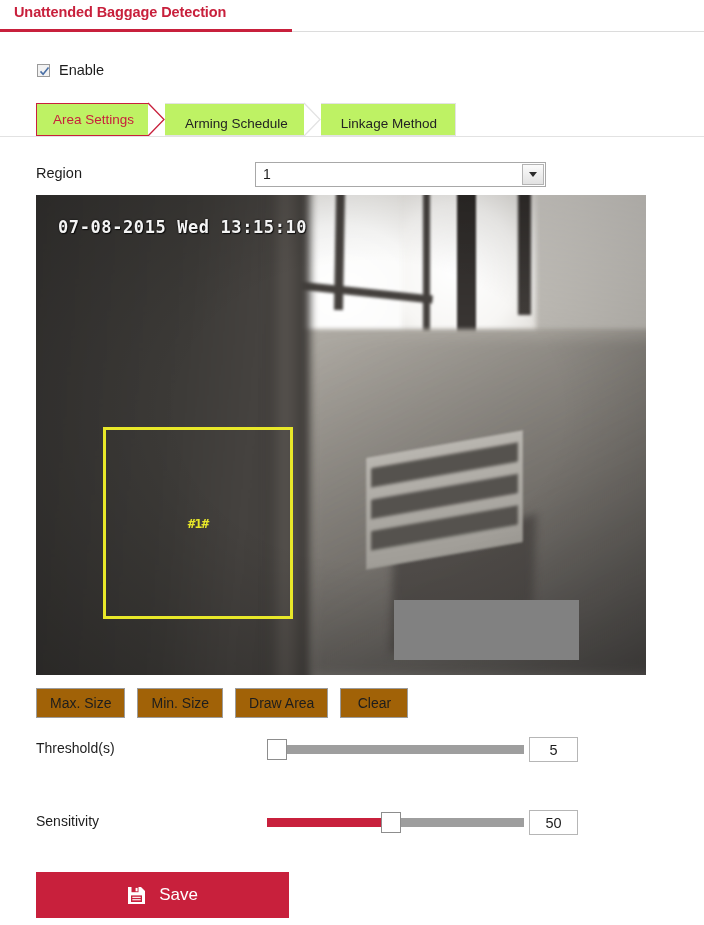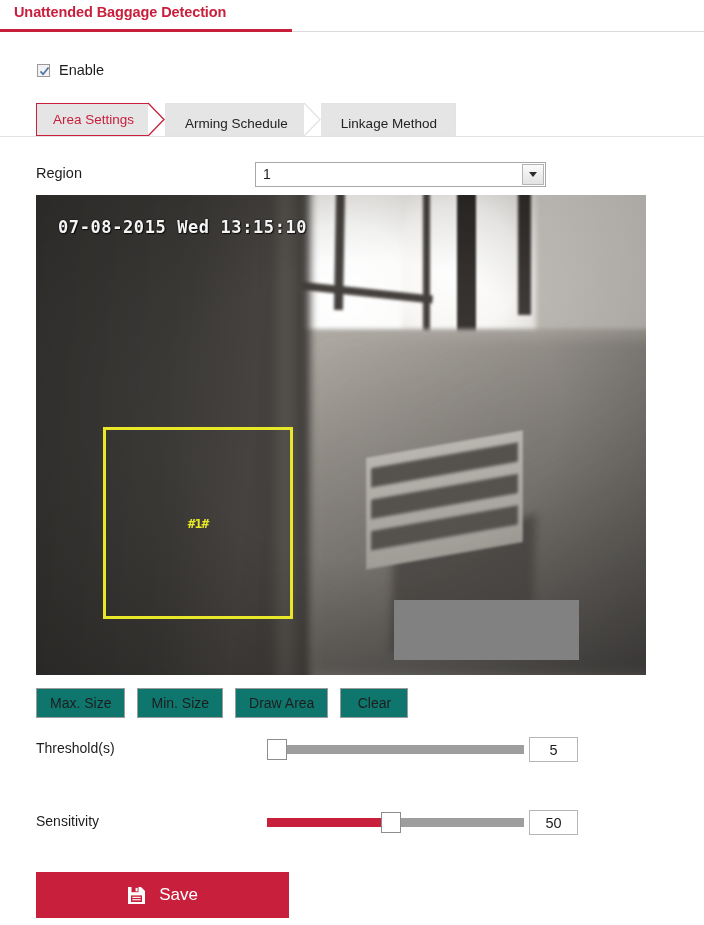--- a/index.html
+++ b/index.html
@@ -87,21 +87,21 @@
     width: 704px; height: 1px;
     background: #e2e2e2;
   }
   .step {
     position: relative;
     display: flex;
     align-items: center;
     font-size: 13.5px;
     white-space: nowrap;
     box-sizing: border-box;
-    background: #e5e5e5;
+    background: #bef264;
   }
   .step-label { position: relative; z-index: 2; }
   .step.active {
     padding: 0 14px 0 16px;
     color: #c8203c;
     border: 1px solid #c8203c;
     border-right: none;
   }
   .step.idle {
     padding: 8px 16px 0 20px;
@@ -298,21 +298,21 @@
   #action-buttons {
     position: absolute;
     left: 36px; top: 688px;
     display: flex;
     gap: 12px;
   }
   .action-btn {
     height: 30px;
     min-width: 68px;
     padding: 14px 13px;
-    background: #0f766e;
+    background: #a16207;
     border: 1px solid #9c9c9c;
     box-sizing: border-box;
     font-size: 14px;
     color: #1d1d1d;
     display: flex;
     align-items: center;
     justify-content: center;
     white-space: nowrap;
   }
 

